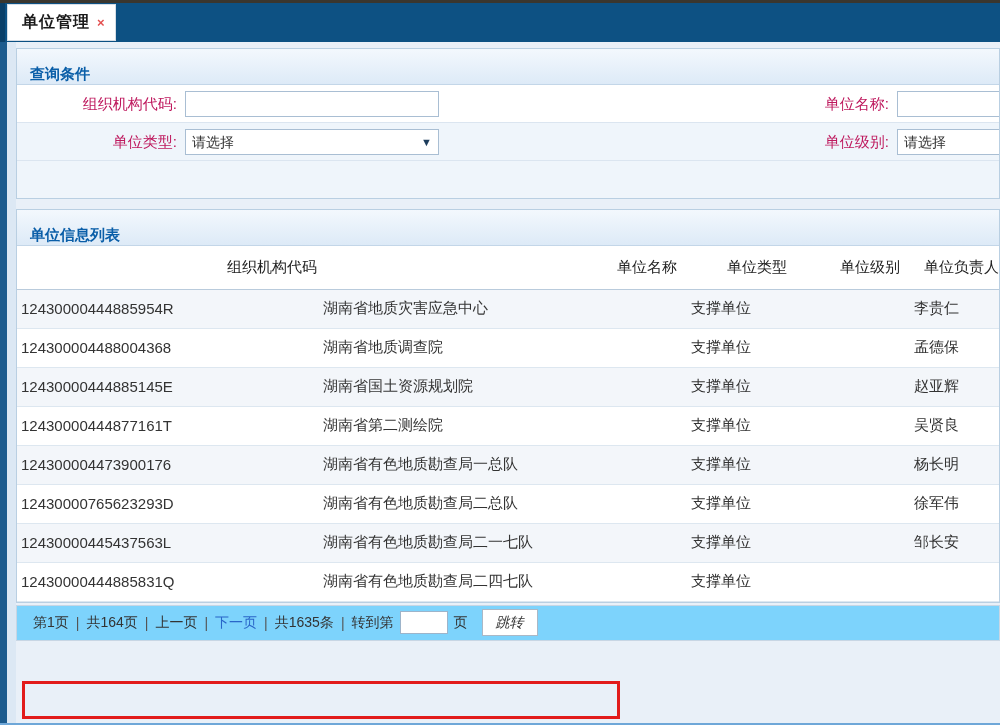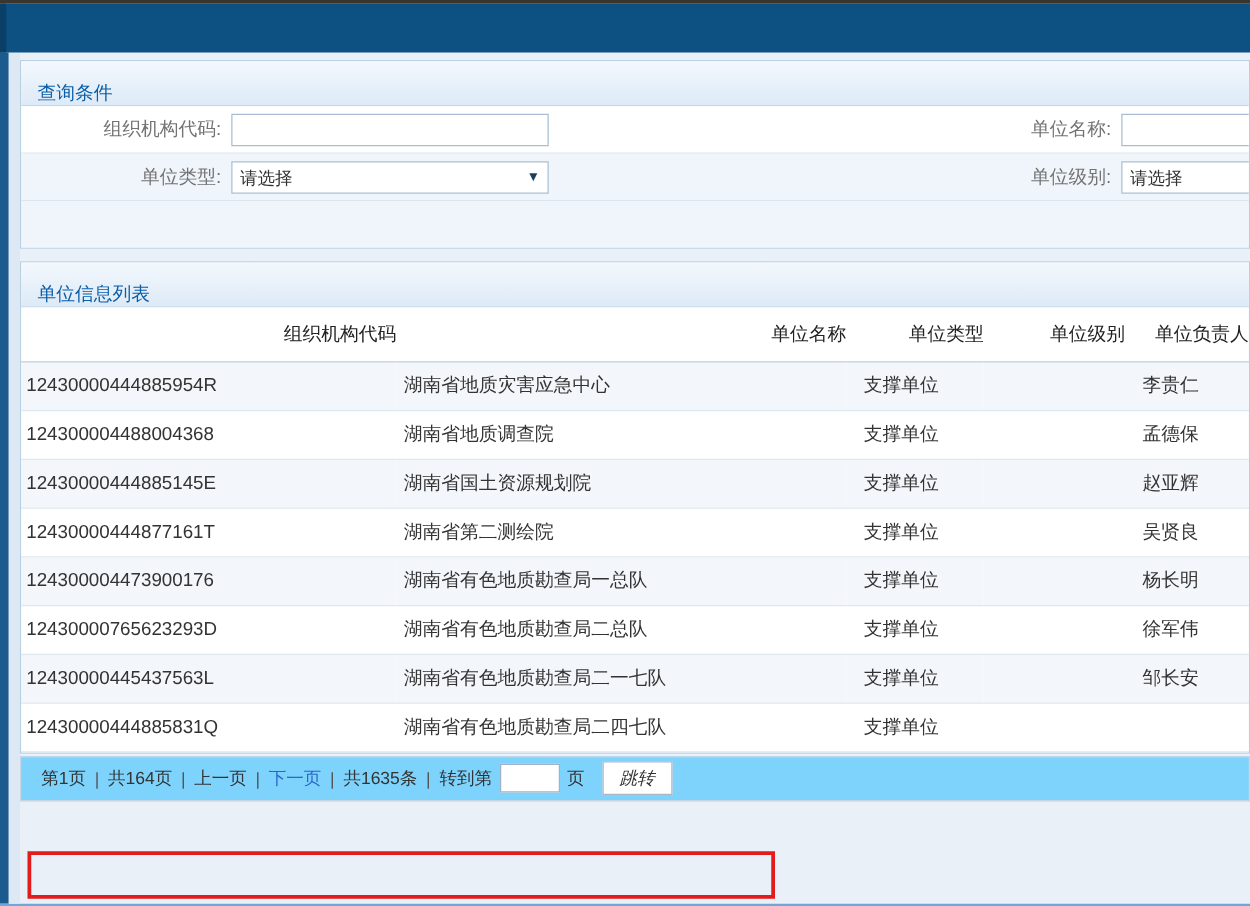--- a/index.html
+++ b/index.html
@@ -17,29 +17,29 @@
 
   
   .body-row { display:flex; height:681px; }
   .left-strip { width:7px; background:#1c5b8e; }
   .gutter { width:9px; background:#dce8f4; }
   .main { position:relative; flex:1; overflow:hidden; }
 
   .panel { background:#fff; border:1px solid #b9cfe2; margin-right:0; }
   .panel-header { height:36px; display:flex; align-items:center; padding-left:13px;
                   background:linear-gradient(#f3f8fd,#ddeaf7); border-bottom:1px solid #c3d6e8; }
-  .panel-title { color:#0a5ea8; font-weight:normal; font-size:15px;margin-top:15px; }
+  .panel-title { color:#0a5ea8; font-weight:bold; font-size:15px;margin-top:15px; }
 
   
   .search-panel { margin-top:6px; }
   .form-row { position:relative; height:38px; overflow:hidden; }
   .row-a { background:#ffffff; border-bottom:1px solid #dbe5f0; }
   .row-b { background:#eff5fb; border-bottom:1px solid #dbe5f0; }
   .row-c { background:#eff5fb; height:37px; }
-  .lbl { position:absolute; top:0; height:38px; line-height:38px; font-size:15px; color:#737373; text-align:right; }
+  .lbl { position:absolute; top:0; height:38px; line-height:38px; font-size:15px; color:#be185d; text-align:right; }
   .lbl-left  { left:0;  width:160px; }
   .lbl-right { left:740px; width:132px; }
   .txt { position:absolute; top:6px; height:26px; border:1px solid #a9bed3; background:#fff; font-size:14px; padding:0 6px; font-family:inherit; }
   .txt-left  { left:168px; width:254px; }
   .txt-right { left:880px; width:170px; }
   .sel { position:absolute; top:6px; height:26px; border:1px solid #a9bed3; background:#fff; font-size:14px; line-height:24px; padding:0 6px; color:#333; cursor:pointer; }
   .sel-left  { left:168px; width:254px; }
   .sel-right { left:880px; width:170px; }
   .sel .arrow { position:absolute; right:6px; top:0; font-size:11px; color:#1d3d5c; }
 
@@ -65,20 +65,24 @@
 
   .red-box { position:absolute; left:6px; top:639px; width:598px; height:38px; border:3px solid #e21b1b; pointer-events:none; z-index:9; }
 </style>
 </head>
 <body>
 
 <div id="screen">
   <div class="topline"></div>
   <div class="topbar">
     <div class="corner"></div>
+    <div class="tab">
+      <span class="tab-label">单位管理</span>
+      <span class="tab-close">×</span>
+    </div>
   </div>
 
   <div class="body-row">
     <div class="left-strip"></div>
     <div class="gutter"></div>
 
     <div class="main">
 
       <div class="panel search-panel">
         <div class="panel-header">

